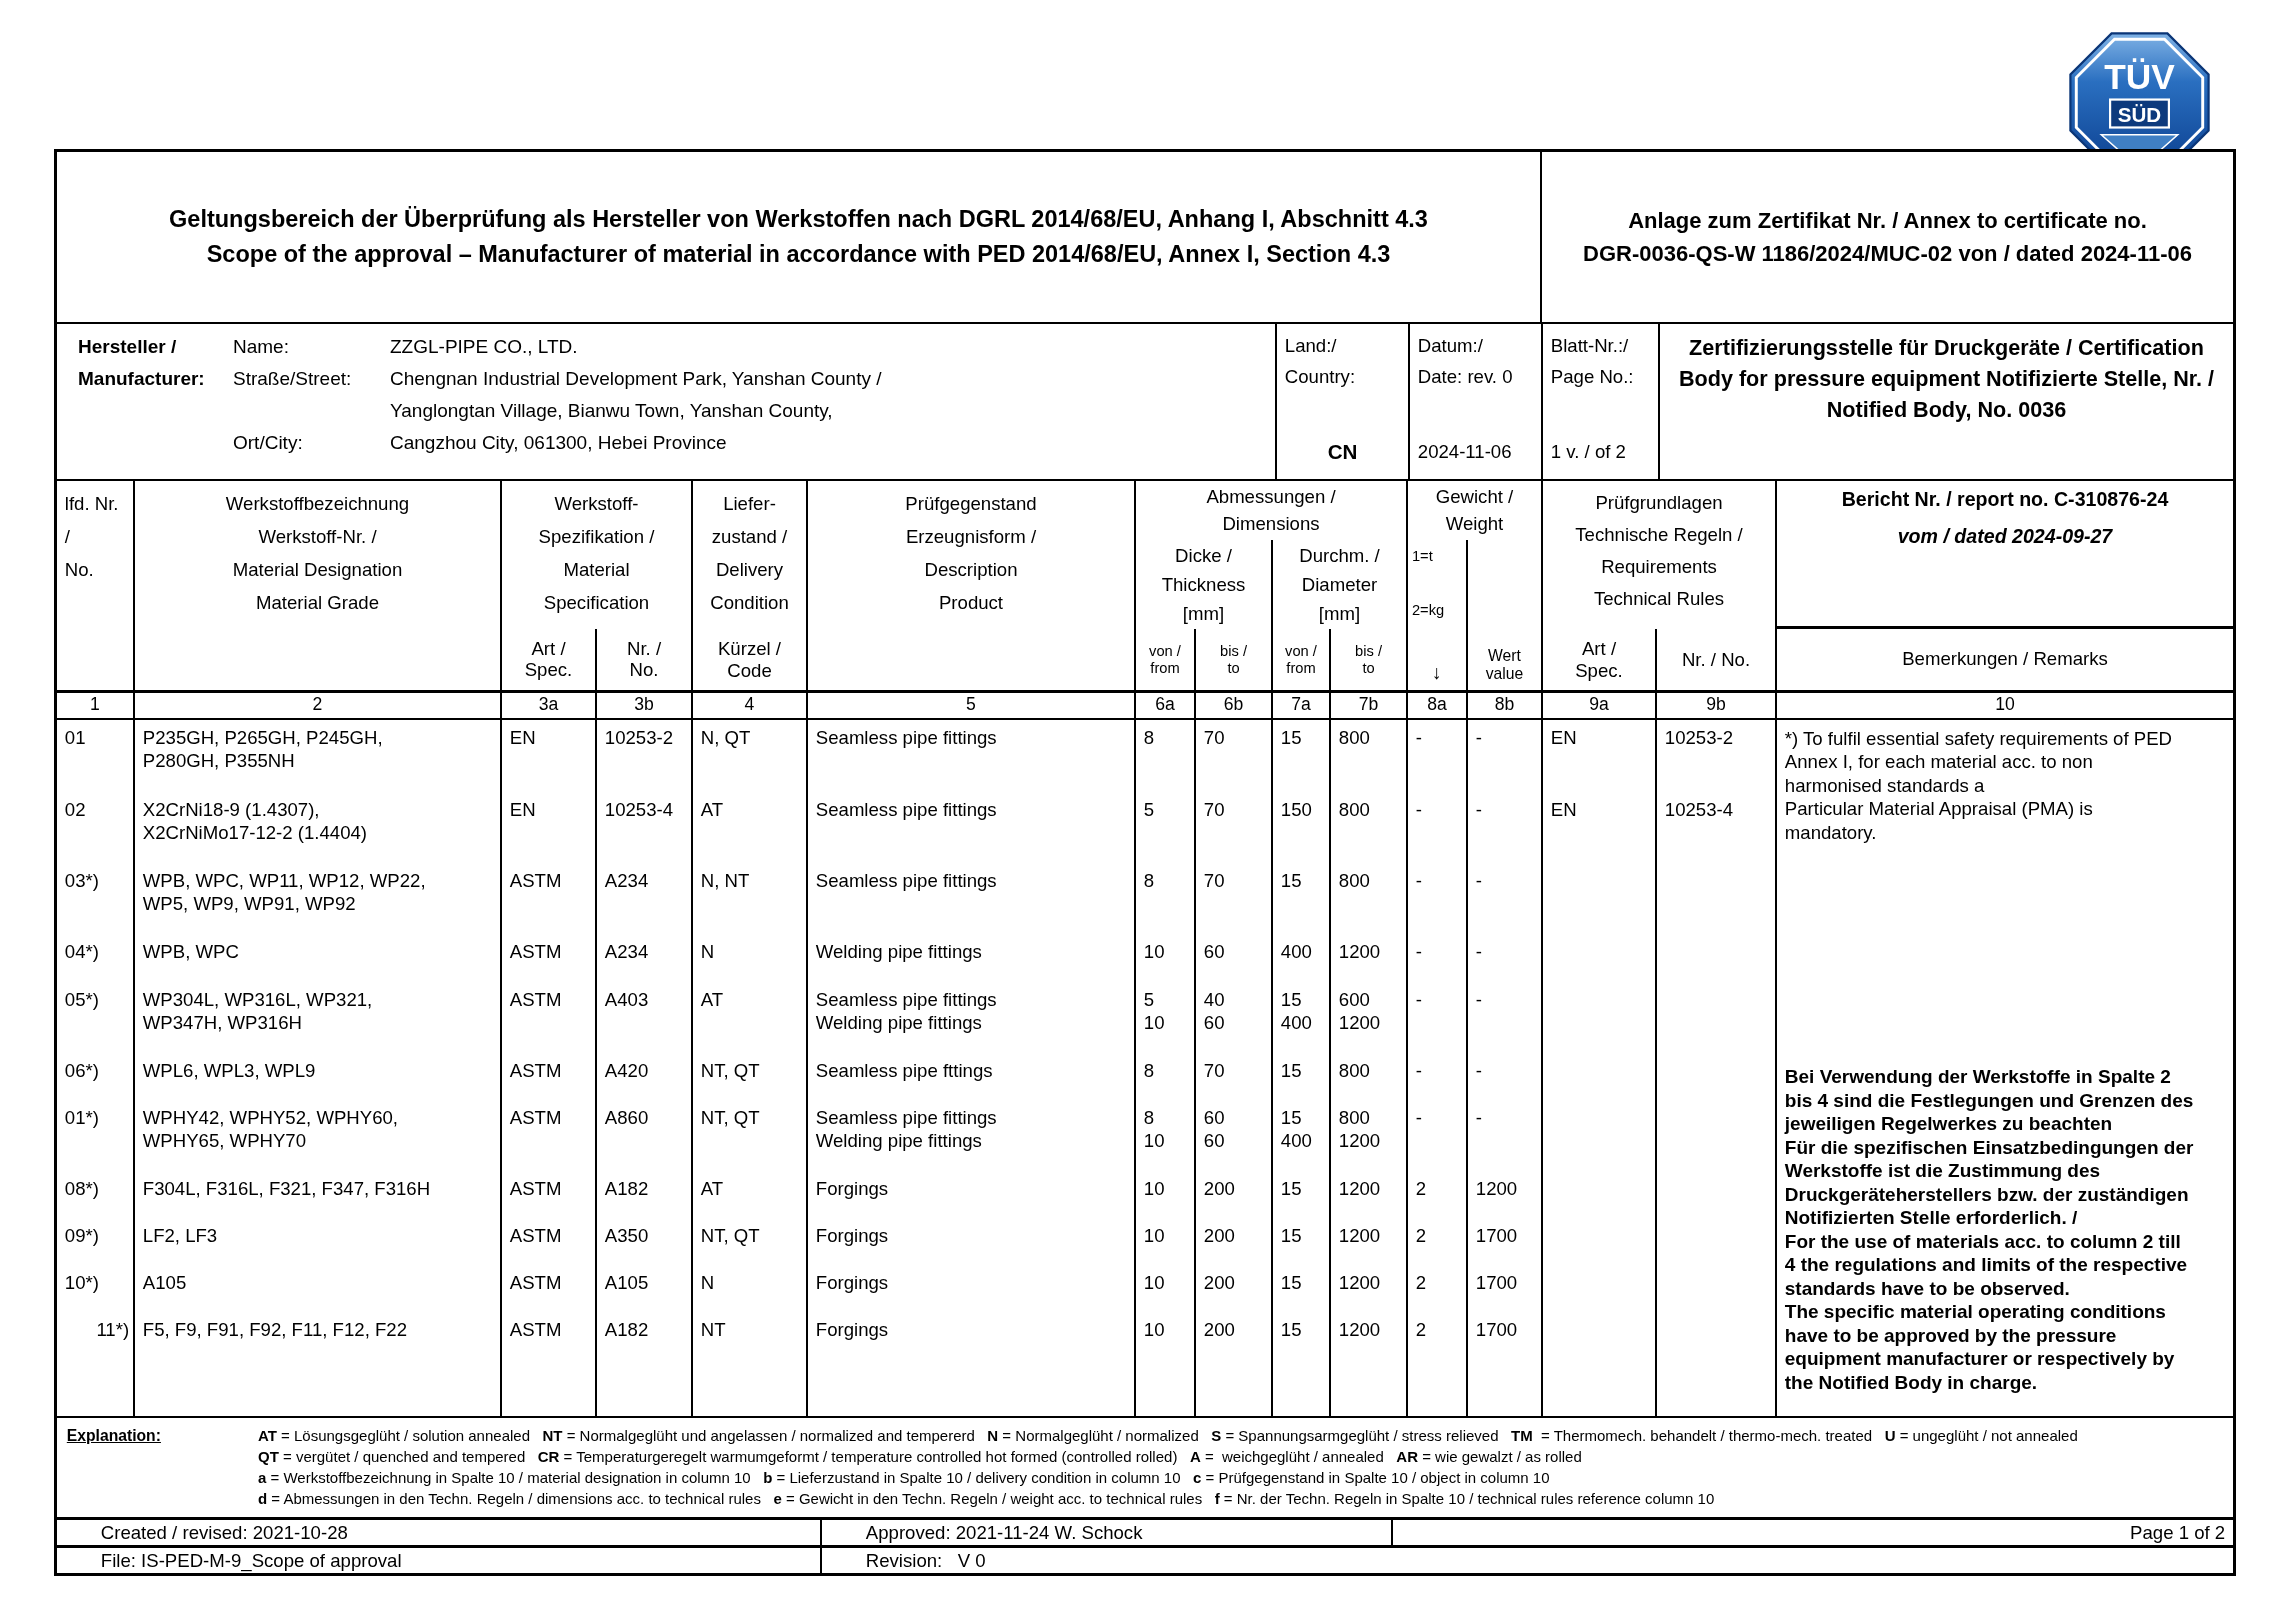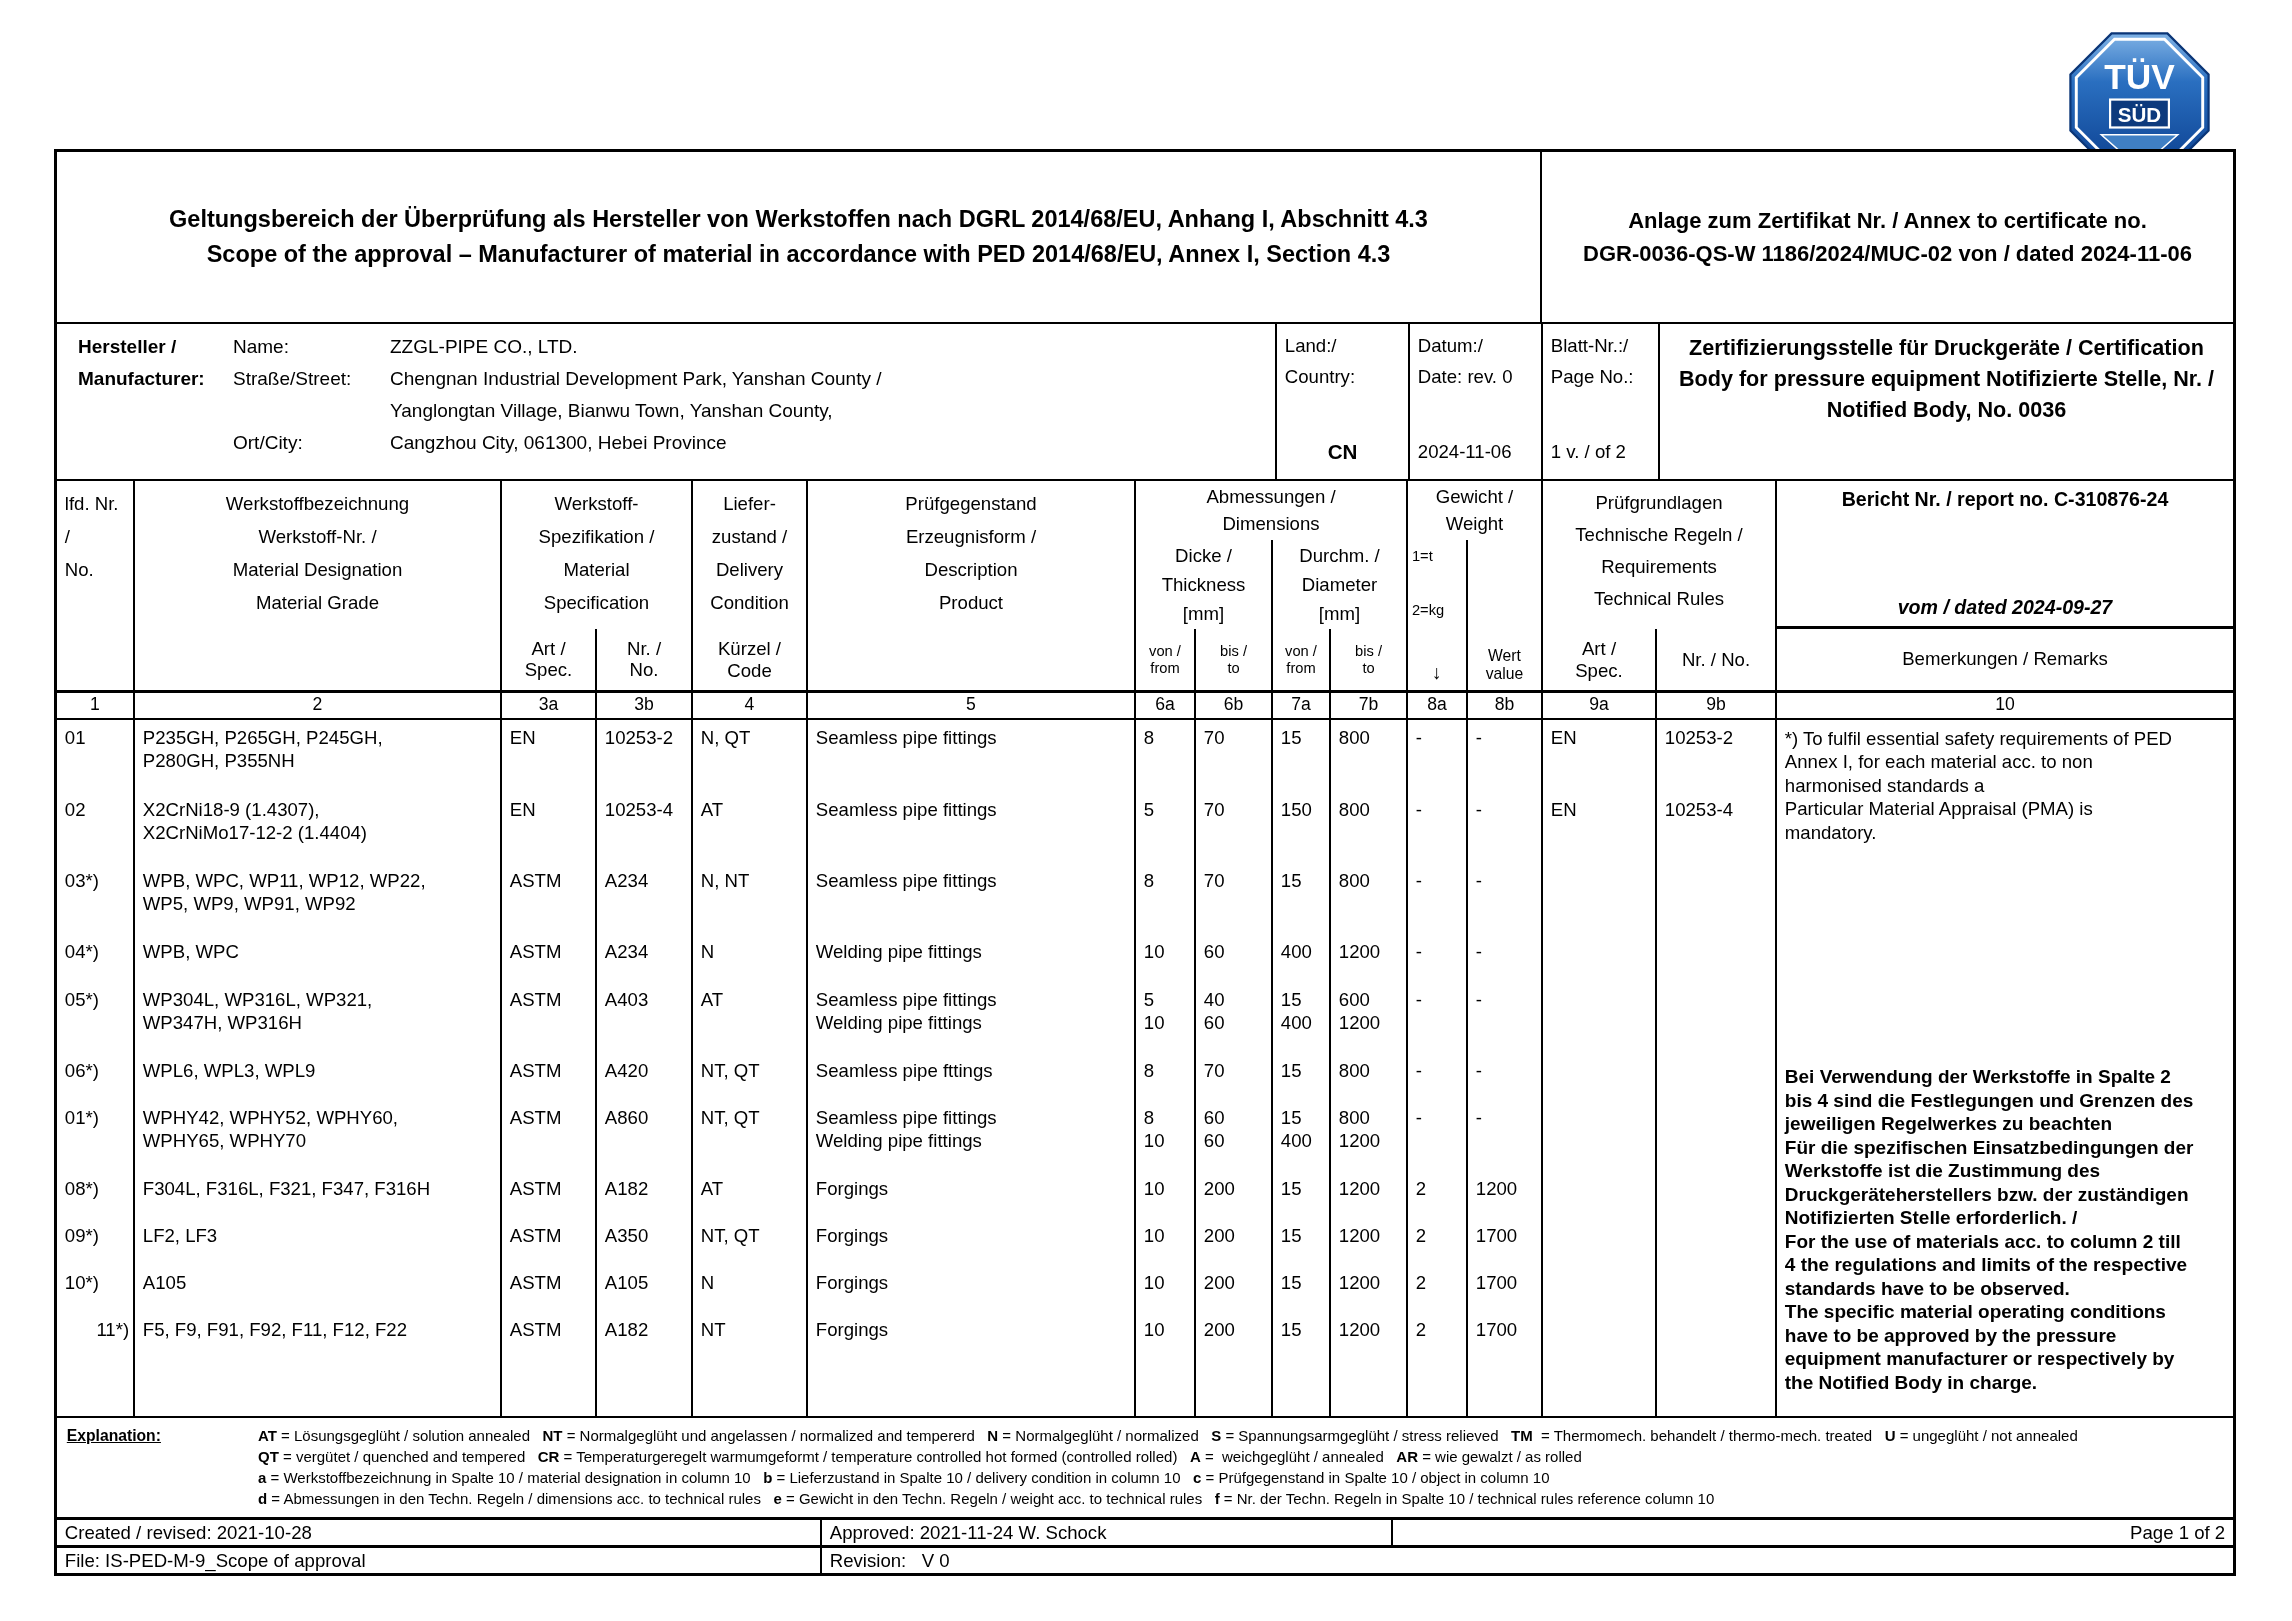--- a/index.html
+++ b/index.html
@@ -53,21 +53,21 @@
   .h-gewicht{grid-area:1/11/2/13;padding-top:2px;line-height:27.4px;}
   .h-8a{grid-area:2/11/4/12;display:flex;flex-direction:column;font-size:14.7px;padding-left:3.9px;}
   .h-8a .u1{margin-top:7.8px;}
   .h-8a .u2{margin-top:38px;}
   .h-8a .sp{flex:1;}
   .h-8a .arrow{font-size:19.6px;text-align:center;margin-bottom:5.9px;padding-right:3.9px;}
   .h-8b{grid-area:2/12/4/13;display:flex;flex-direction:column;justify-content:flex-end;text-align:center;font-size:15.7px;line-height:17.6px;padding-bottom:7.8px;}
   .h-col9{grid-area:1/13/3/15;padding-top:5.9px;line-height:32px;}
   .h-9a{grid-area:3/13/4/14;display:flex;flex-direction:column;justify-content:center;line-height:21.6px;}
   .h-9b{grid-area:3/14/4/15;display:flex;flex-direction:column;justify-content:center;}
-  .h-report{grid-area:1/15/3/16;border-bottom:3.9px solid #000;display:flex;flex-direction:column;justify-content:space-between;font-weight:bold;font-size:19.6px;line-height:37px;}
+  .h-report{grid-area:1/15/3/16;border-bottom:3.9px solid #000;display:flex;flex-direction:column;justify-content:flex-start;font-weight:bold;font-size:19.6px;line-height:37px;}
   .h-report .it{font-style:italic;}
   .h-remarks{grid-area:3/15/4/16;display:flex;flex-direction:column;justify-content:center;line-height:22.5px;}
 
   
   .numrow{display:grid;height:30px;border-top:3.9px solid #000;border-bottom:2.9px solid #000;}
   .ncell{border-right:2px solid #000;text-align:center;font-size:17.6px;line-height:22.5px;}
   .ncell:last-child{border-right:none;}
 
   
   .tbody{display:grid;grid-template-rows:72px 71px 71px 48px 71px 47px 71px 47px 47px 47px 104px;position:relative;}
@@ -77,21 +77,21 @@
   .note-bottom{position:absolute;top:345px;left:7.8px;right:2px;font-weight:bold;font-size:19px;line-height:23.5px;white-space:pre-line;}
 
   
   .expl{border-top:2px solid #000;min-height:87px;position:relative;padding:6.9px 9.8px 7.8px 201px;font-size:15px;}
   .expl-label{position:absolute;left:9.8px;top:8.8px;font-weight:bold;text-decoration:underline;font-size:15.7px;}
   .xline{white-space:pre-wrap;line-height:21px;}
   .xk{font-weight:bold;}
 
   
   .frow{display:grid;grid-template-columns:765px 571px 1fr;border-top:3.9px solid #000;height:28px;font-size:18.6px;}
-  .fcell{border-right:2px solid #000;padding:2px 7.8px;white-space:pre-wrap;overflow:hidden;}
+  .fcell{border-right:2px solid #000;padding:2px 7.8px;white-space:pre-wrap;overflow:hidden;margin-left:36px;}
   .fcell:last-child{border-right:none;}
   .fcell.right{text-align:right;}
 </style>
 </head>
 <body>
 
 <div class="page">
 
   <div class="logo">
     <svg width="147" height="147" viewBox="0 0 100 100">

